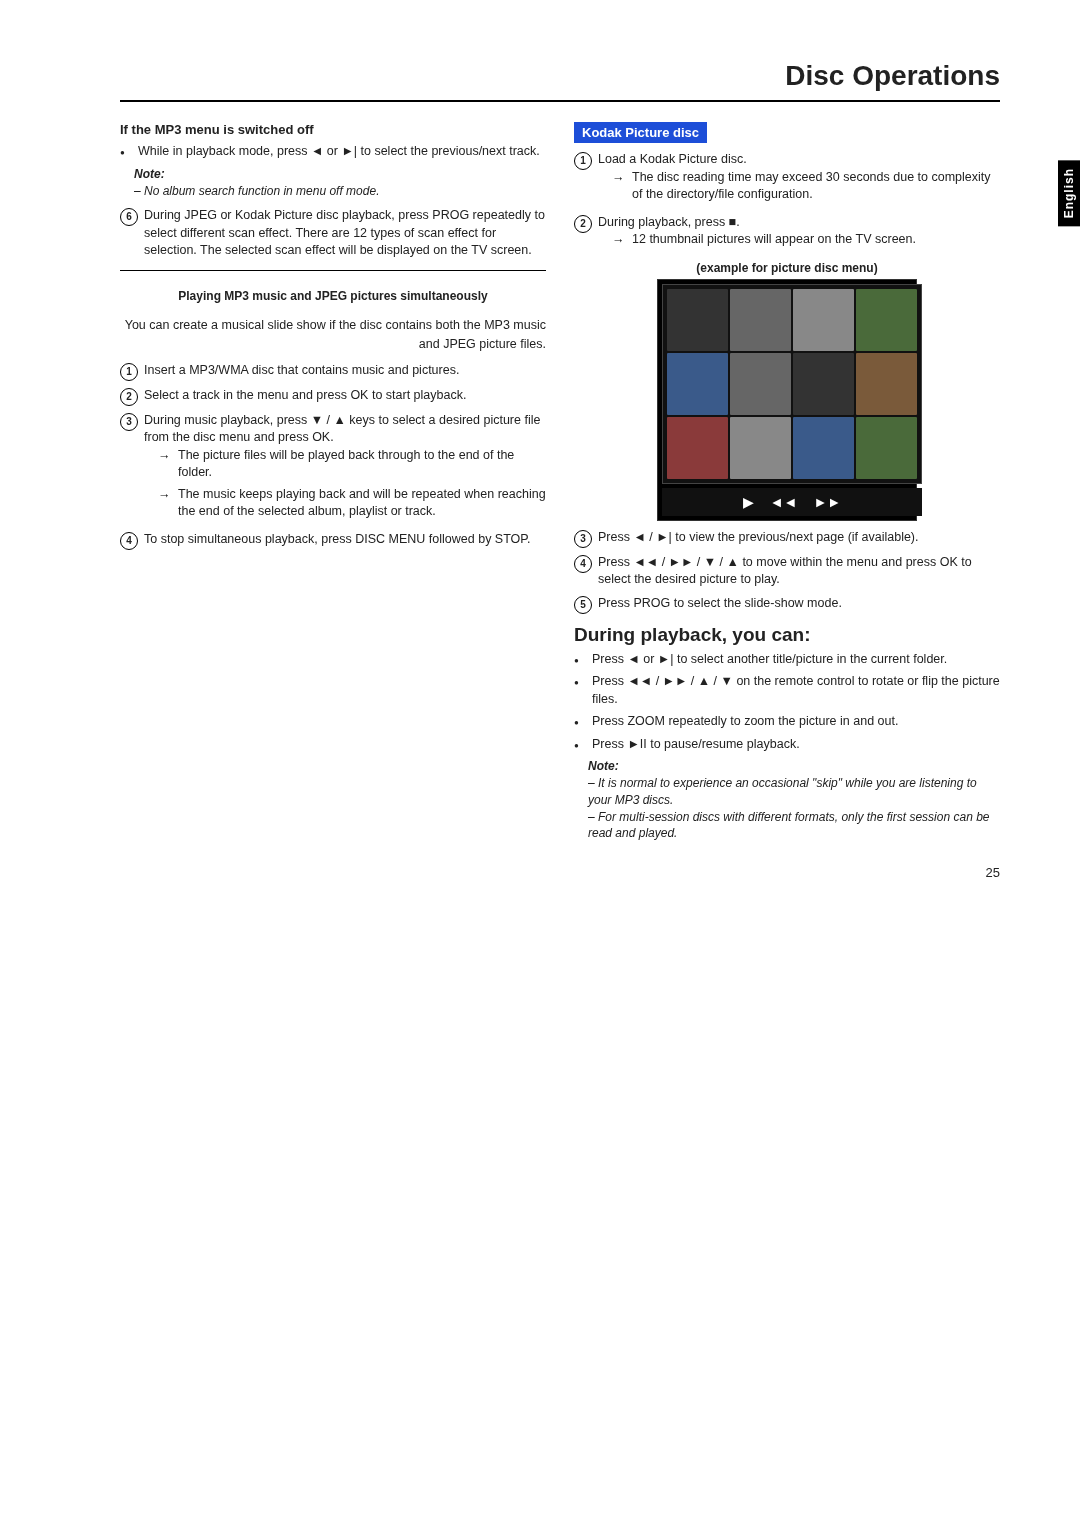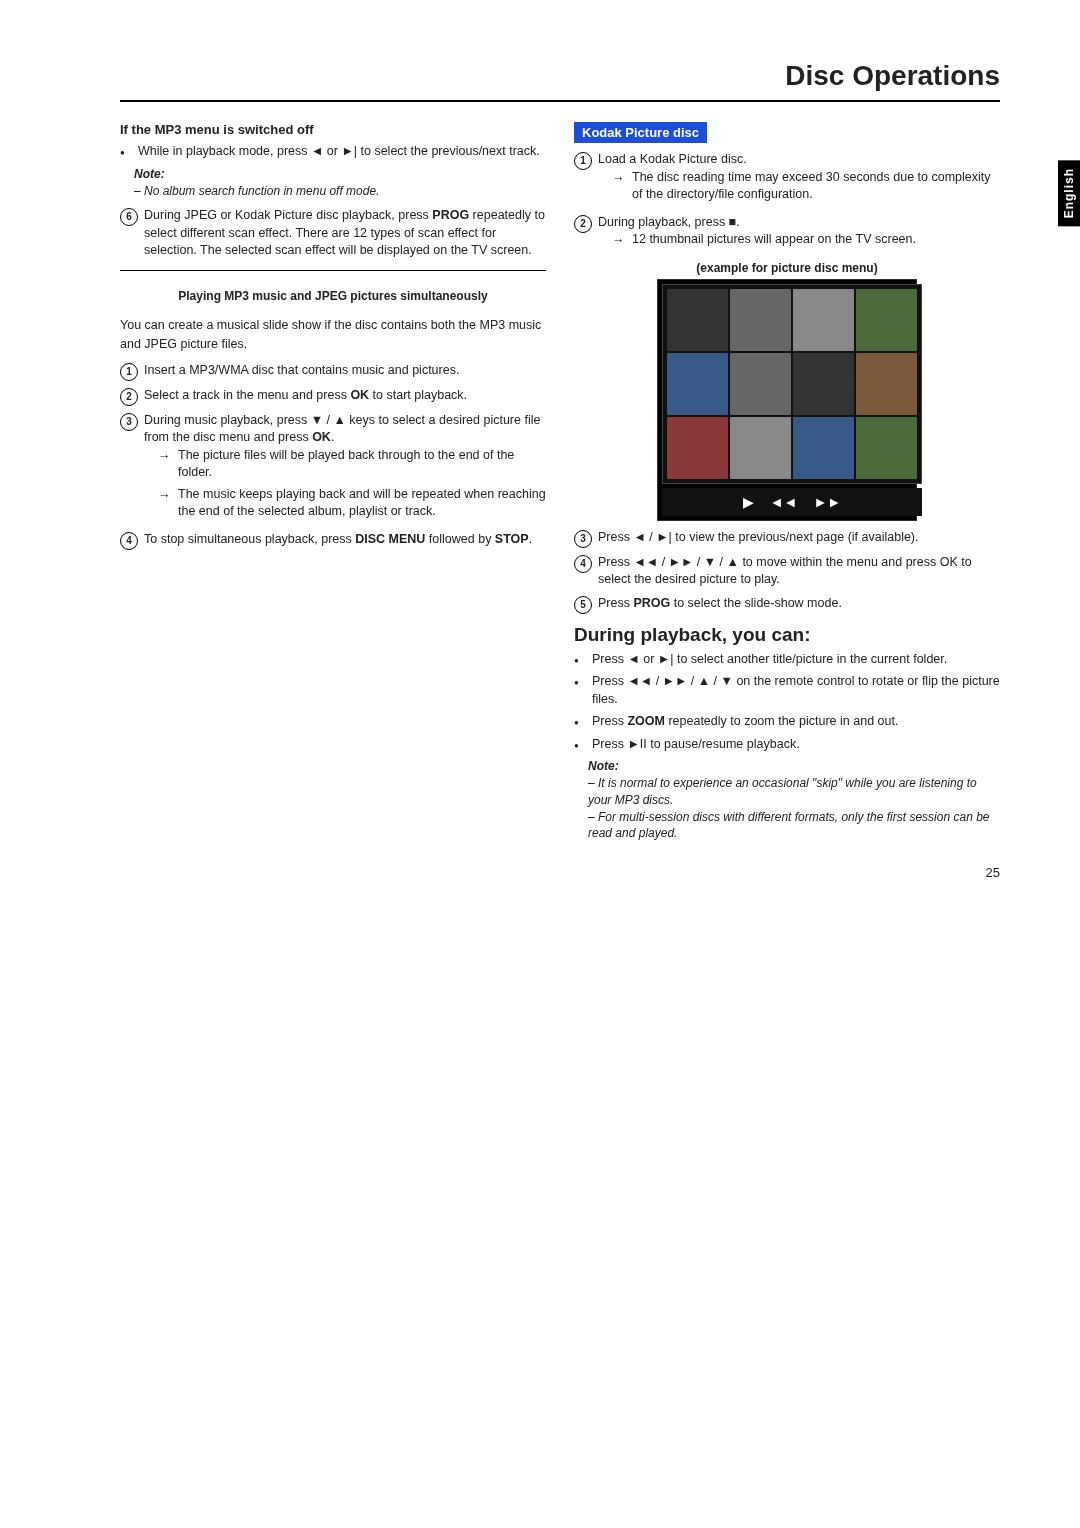--- a/index.html
+++ b/index.html
@@ -116,22 +116,23 @@
       font-weight: bold;
       margin-top: 18px;
       margin-bottom: 12px;
       line-height: 1.3;
       text-align: center;
     }
     .intro-text {
       font-size: 12.5px;
       margin-bottom: 8px;
       line-height: 1.5;
-    }
-    b { font-weight: bold; }
+      text-align: right;
+    }
+    b { font-weight: normal; }
     .example-label {
       font-weight: bold;
       font-size: 12px;
       text-align: center;
       margin-bottom: 4px;
     }
     .picture-disc-preview {
       background: #111;
       width: 260px;
       height: 200px;

